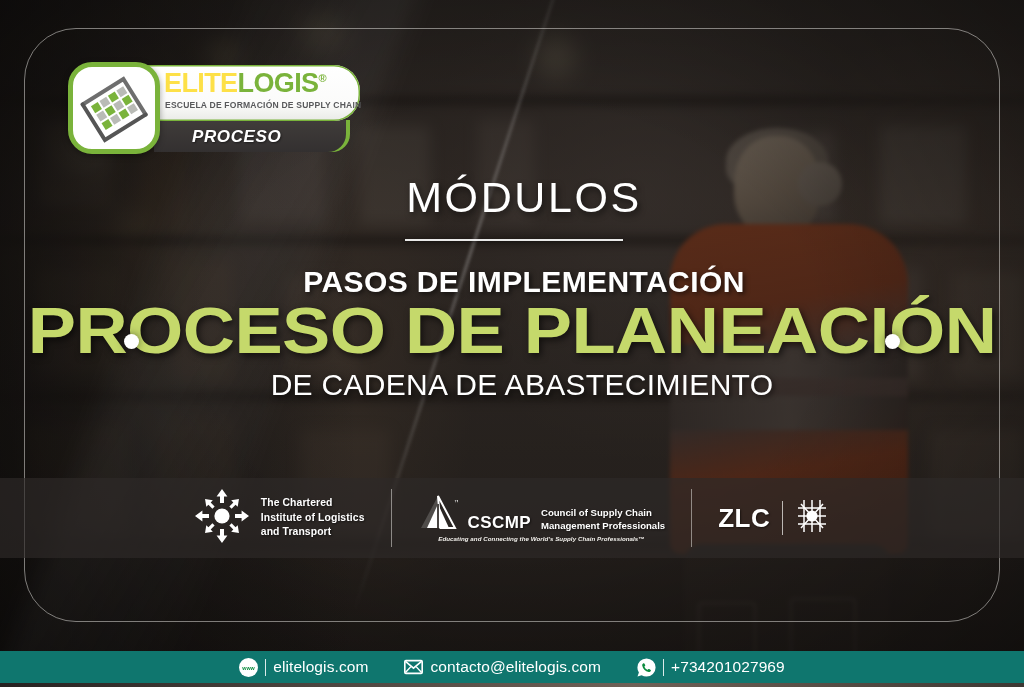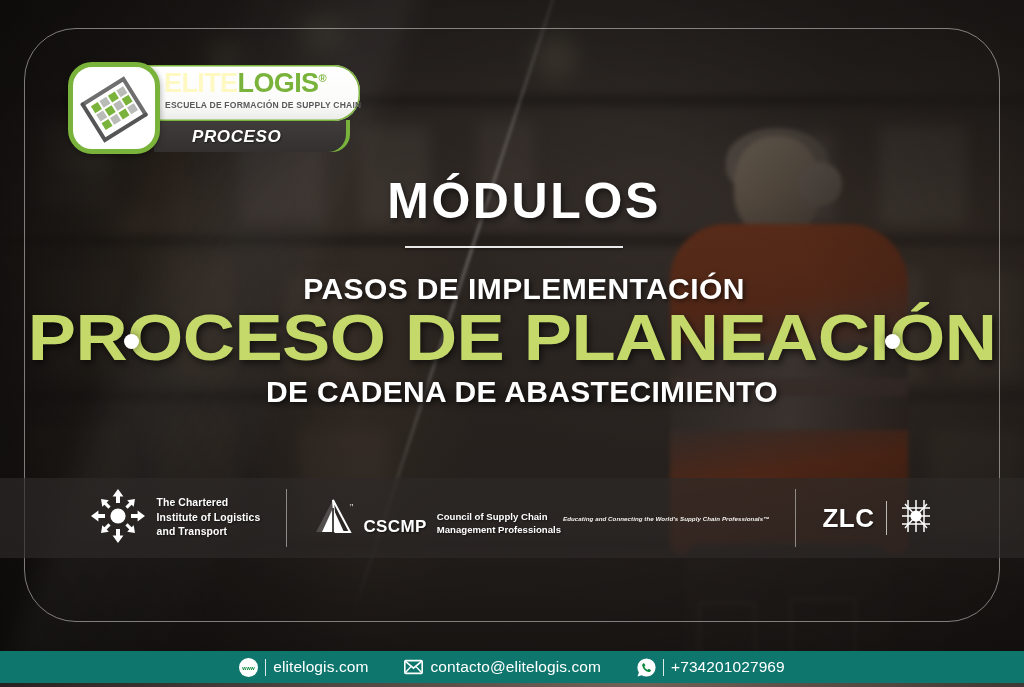--- a/index.html
+++ b/index.html
@@ -170,21 +170,21 @@
   }
   .brand-word {
     position: absolute;
     left: 96px; top: 8px;
     font-size: 27px;
     font-weight: 800;
     letter-spacing: -0.6px;
     line-height: 1;
     white-space: nowrap;
   }
-  .brand-word .w1 { color: #fef9c3; }
+  .brand-word .w1 { color: #fde047; }
   .brand-word .w2 { color: #7ab33b; }
   .brand-word .reg {
     font-size: 11px;
     vertical-align: super;
     color: #7ab33b;
   }
   .brand-sub {
     position: absolute;
     left: 97px; top: 38px;
     font-size: 8.4px;
@@ -225,22 +225,22 @@
   .brand-mark svg { position: absolute; left: 7px; top: 7px; }
 
   
   .headline {
     position: absolute;
     left: 0; top: 176px;
     width: 1024px;
     text-align: center;
   }
   .h-modulos {
-    font-size: 50px;
-    font-weight: 700;
+    font-size: 43px;
+    font-weight: 400;
     color: #ffffff;
     letter-spacing: 2.6px;
     line-height: 1;
     text-shadow: 2px 3px 6px rgba(0,0,0,.55);
     margin-left: 24px;
   }
   .h-rule {
     width: 218px; height: 2px;
     background: rgba(255,255,255,.90);
     margin: 20px auto 0;
@@ -263,21 +263,21 @@
     font-weight: 800;
     color: #c5d96b;
     letter-spacing: -0.5px;
     line-height: 1.02;
     transform: scaleX(1.13);
     text-shadow: 2px 3px 7px rgba(0,0,0,.60);
   }
   .h-line3 {
     margin-top: 6px;
     font-size: 30px;
-    font-weight: 700;
+    font-weight: 400;
     color: #ffffff;
     letter-spacing: .3px;
     line-height: 1;
     text-shadow: 2px 2px 5px rgba(0,0,0,.6);
     margin-left: 20px;
   }
   .dot {
     position: absolute;
     width: 15px; height: 15px;
     border-radius: 50%;
@@ -310,21 +310,21 @@
   }
   .p-text {
     color: #ffffff;
     font-size: 10.4px;
     font-weight: 700;
     line-height: 1.38;
     letter-spacing: .1px;
     text-shadow: 1px 1px 2px rgba(0,0,0,.5);
     white-space: pre-line;
   }
-  .cscmp-wrap { display: flex; flex-direction: row; align-items: center; gap: 2px; }
+  .cscmp-wrap { display: flex; flex-direction: column; align-items: center; gap: 2px; }
   .cscmp-row { display: flex; align-items: flex-end; gap: 10px; }
   .cscmp-name {
     color: #fff; font-size: 17px; font-weight: 700; letter-spacing: .4px;
     text-shadow: 1px 1px 2px rgba(0,0,0,.5);
   }
   .cscmp-desc {
     color: #fff; font-size: 9.6px; font-weight: 600; line-height: 1.34;
     white-space: pre-line;
     text-shadow: 1px 1px 2px rgba(0,0,0,.5);
   }

